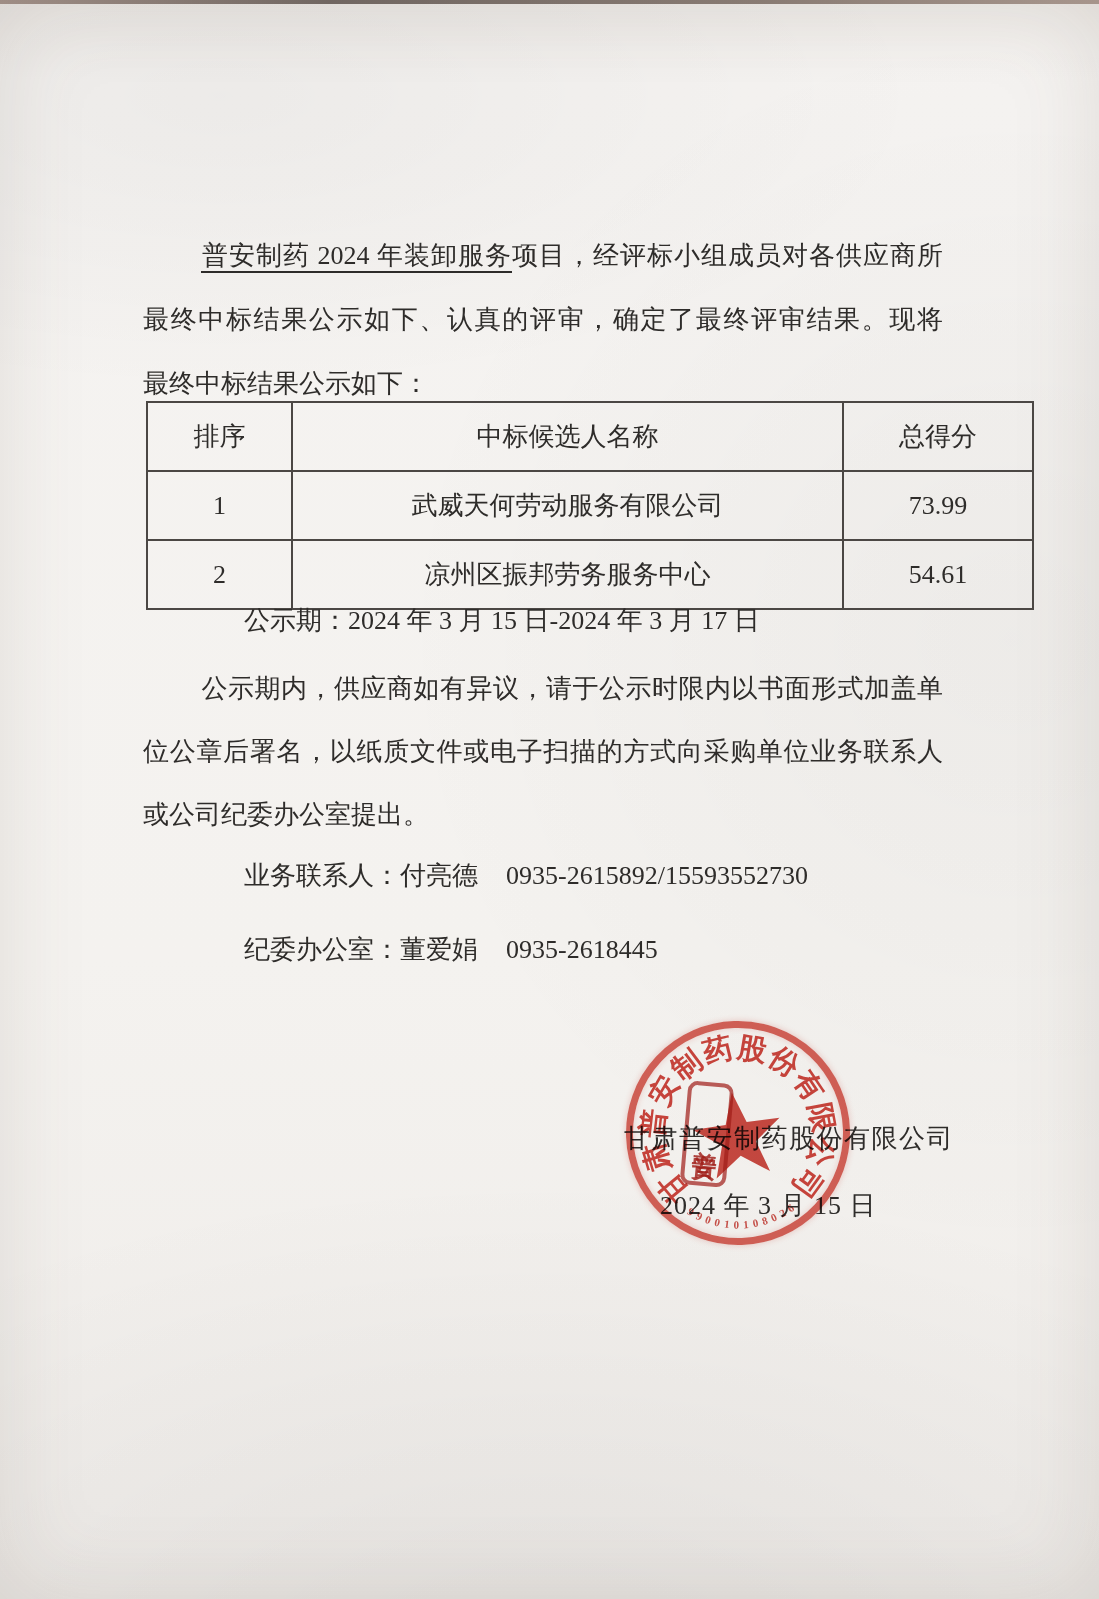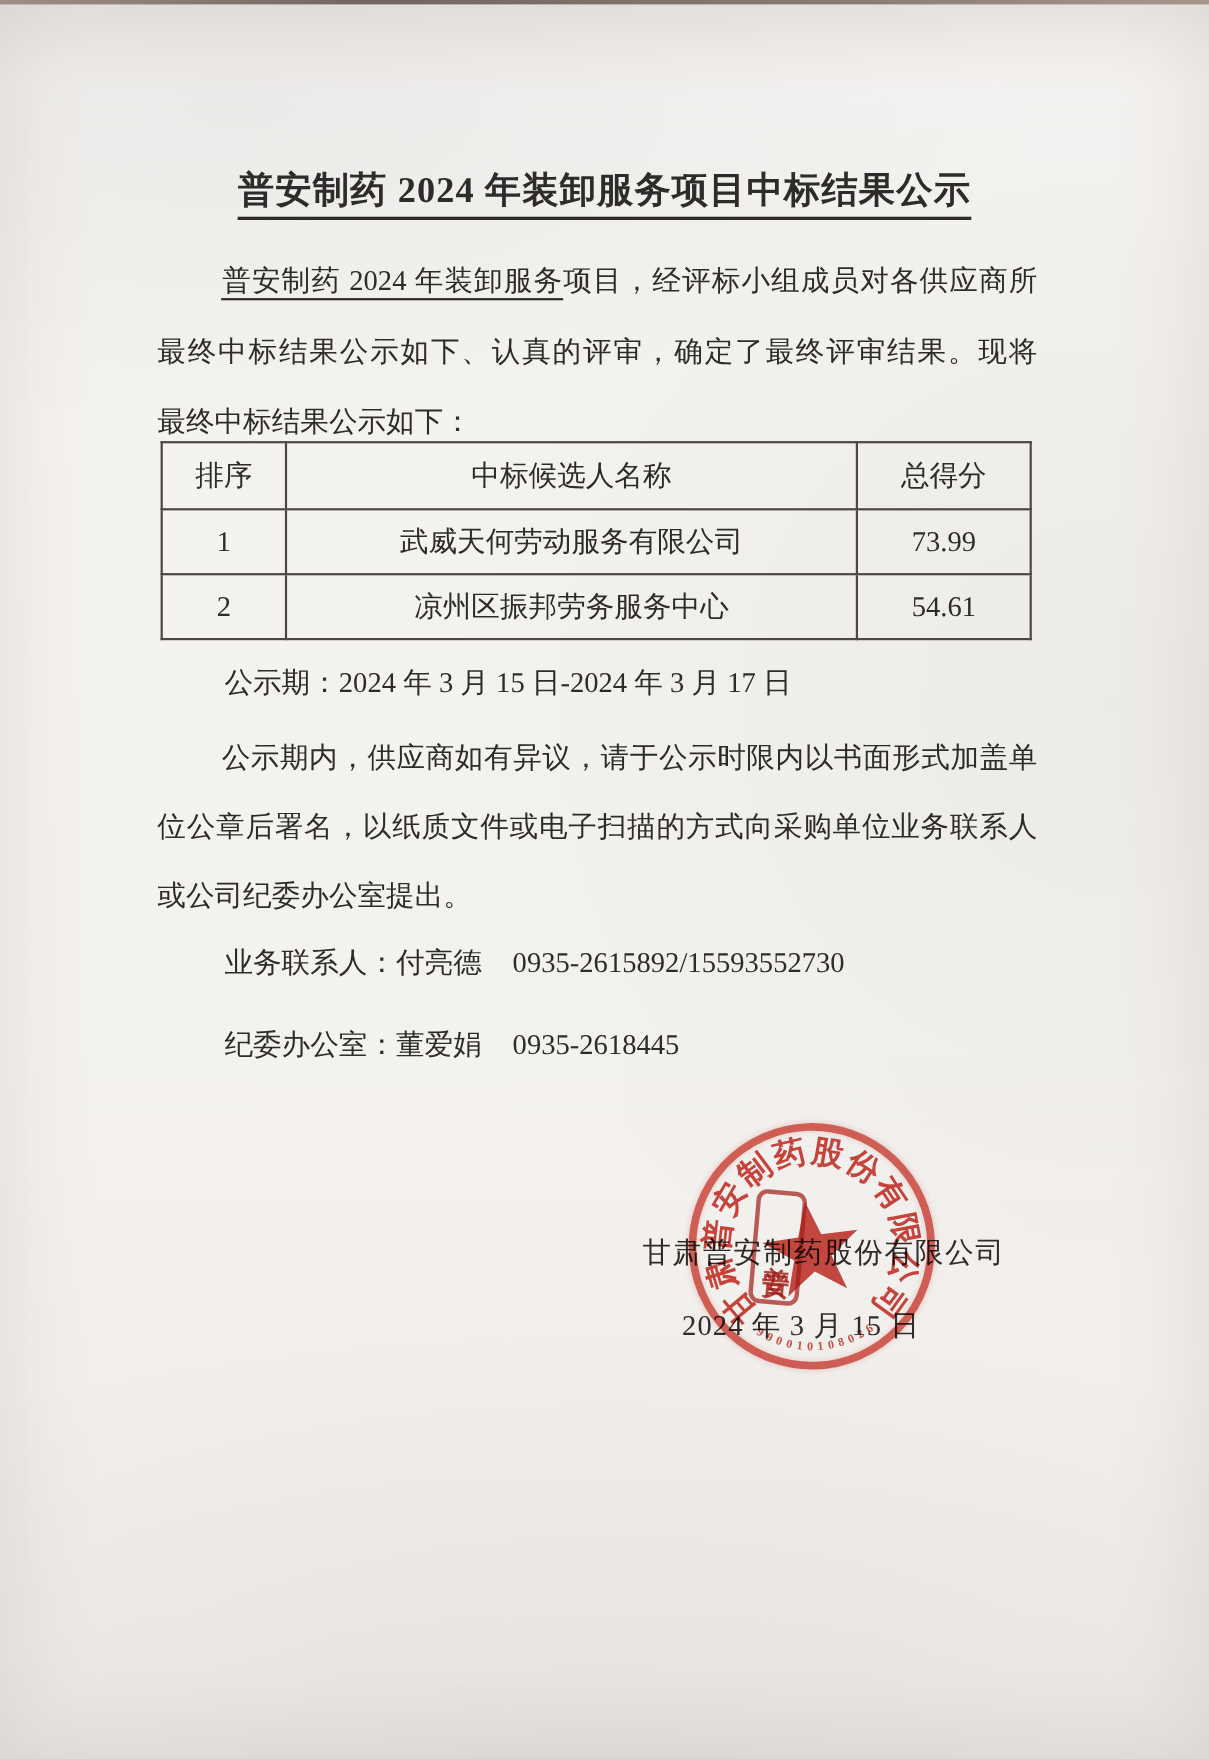--- a/index.html
+++ b/index.html
@@ -29,36 +29,36 @@
   }
   .doc-title .u-title{border-bottom:3px solid #2e2c2a;padding-bottom:5px;}
   .block{position:absolute;font-size:26px;letter-spacing:0;}
   .para{left:143px;width:800px;line-height:63px;text-align:justify;}
   .para .line{white-space:nowrap;}
   .para .jl{text-align:justify;text-align-last:justify;}
   .indent{display:inline-block;width:58px;}
   .u-part{text-decoration:underline;text-underline-offset:7px;text-decoration-thickness:2px;}
   .para1{top:224px;line-height:64px;}
   .objection{top:657px;}
-  .single{line-height:40px;white-space:nowrap;}
+  .single{line-height:40px;white-space:nowrap;margin-left:40px;}
   .period{top:601px;left:204px;}
   .contact{left:204px;}
   .contact .phone{margin-left:28px;font-family:"Liberation Serif","DejaVu Serif",serif;}
   .contact1{top:856px;}
   .contact2{top:930px;}
   .company-line{top:1119px;left:584px;letter-spacing:1.5px;}
   .date-line{top:1186px;left:620px;letter-spacing:1px;}
   table.results{
     position:absolute;top:401px;left:146px;
     border-collapse:collapse;table-layout:fixed;width:784px;
     font-size:26px;color:#2e2c2a;
   }
   table.results th,table.results td{
     border:2px solid #4b4744;text-align:center;vertical-align:middle;
-    font-weight:normal;padding:0;
+    font-weight:normal;padding:16px;
   }
   table.results .c-rank{width:111px;}
   table.results .c-name{width:517px;margin-left:42px;}
   table.results .c-score{width:156px;}
   table.results tr.hdr{height:61px;}
   table.results tr.row{height:59px;}
   
   .stamp{
     position:absolute;left:626px;top:1021px;width:224px;height:224px;
     mix-blend-mode:multiply;pointer-events:none;
@@ -89,23 +89,20 @@
     font-size:25px;font-weight:bold;letter-spacing:4px;
     color:rgba(168,30,24,.82);
   }
 </style>
 </head>
 <body>
 
 <div class="page">
   <div class="photo-edge"></div>
 
-  <div class="doc-title">
-    <span class="u-title">普安制药 2024 年装卸服务项目中标结果公示</span>
-  </div>
 
   <div class="block para para1">
     <div class="line jl"><span class="indent"></span><span class="u-part">普安制药 2024 年装卸服务</span><span>项目，经评标小组成员对各供应商所</span></div>
     <div class="line jl">最终中标结果公示如下、认真的评审，确定了最终评审结果。现将</div>
     <div class="line">最终中标结果公示如下：</div>
   </div>
 
   <table class="results">
     <tbody>
         <tr class="hdr">

